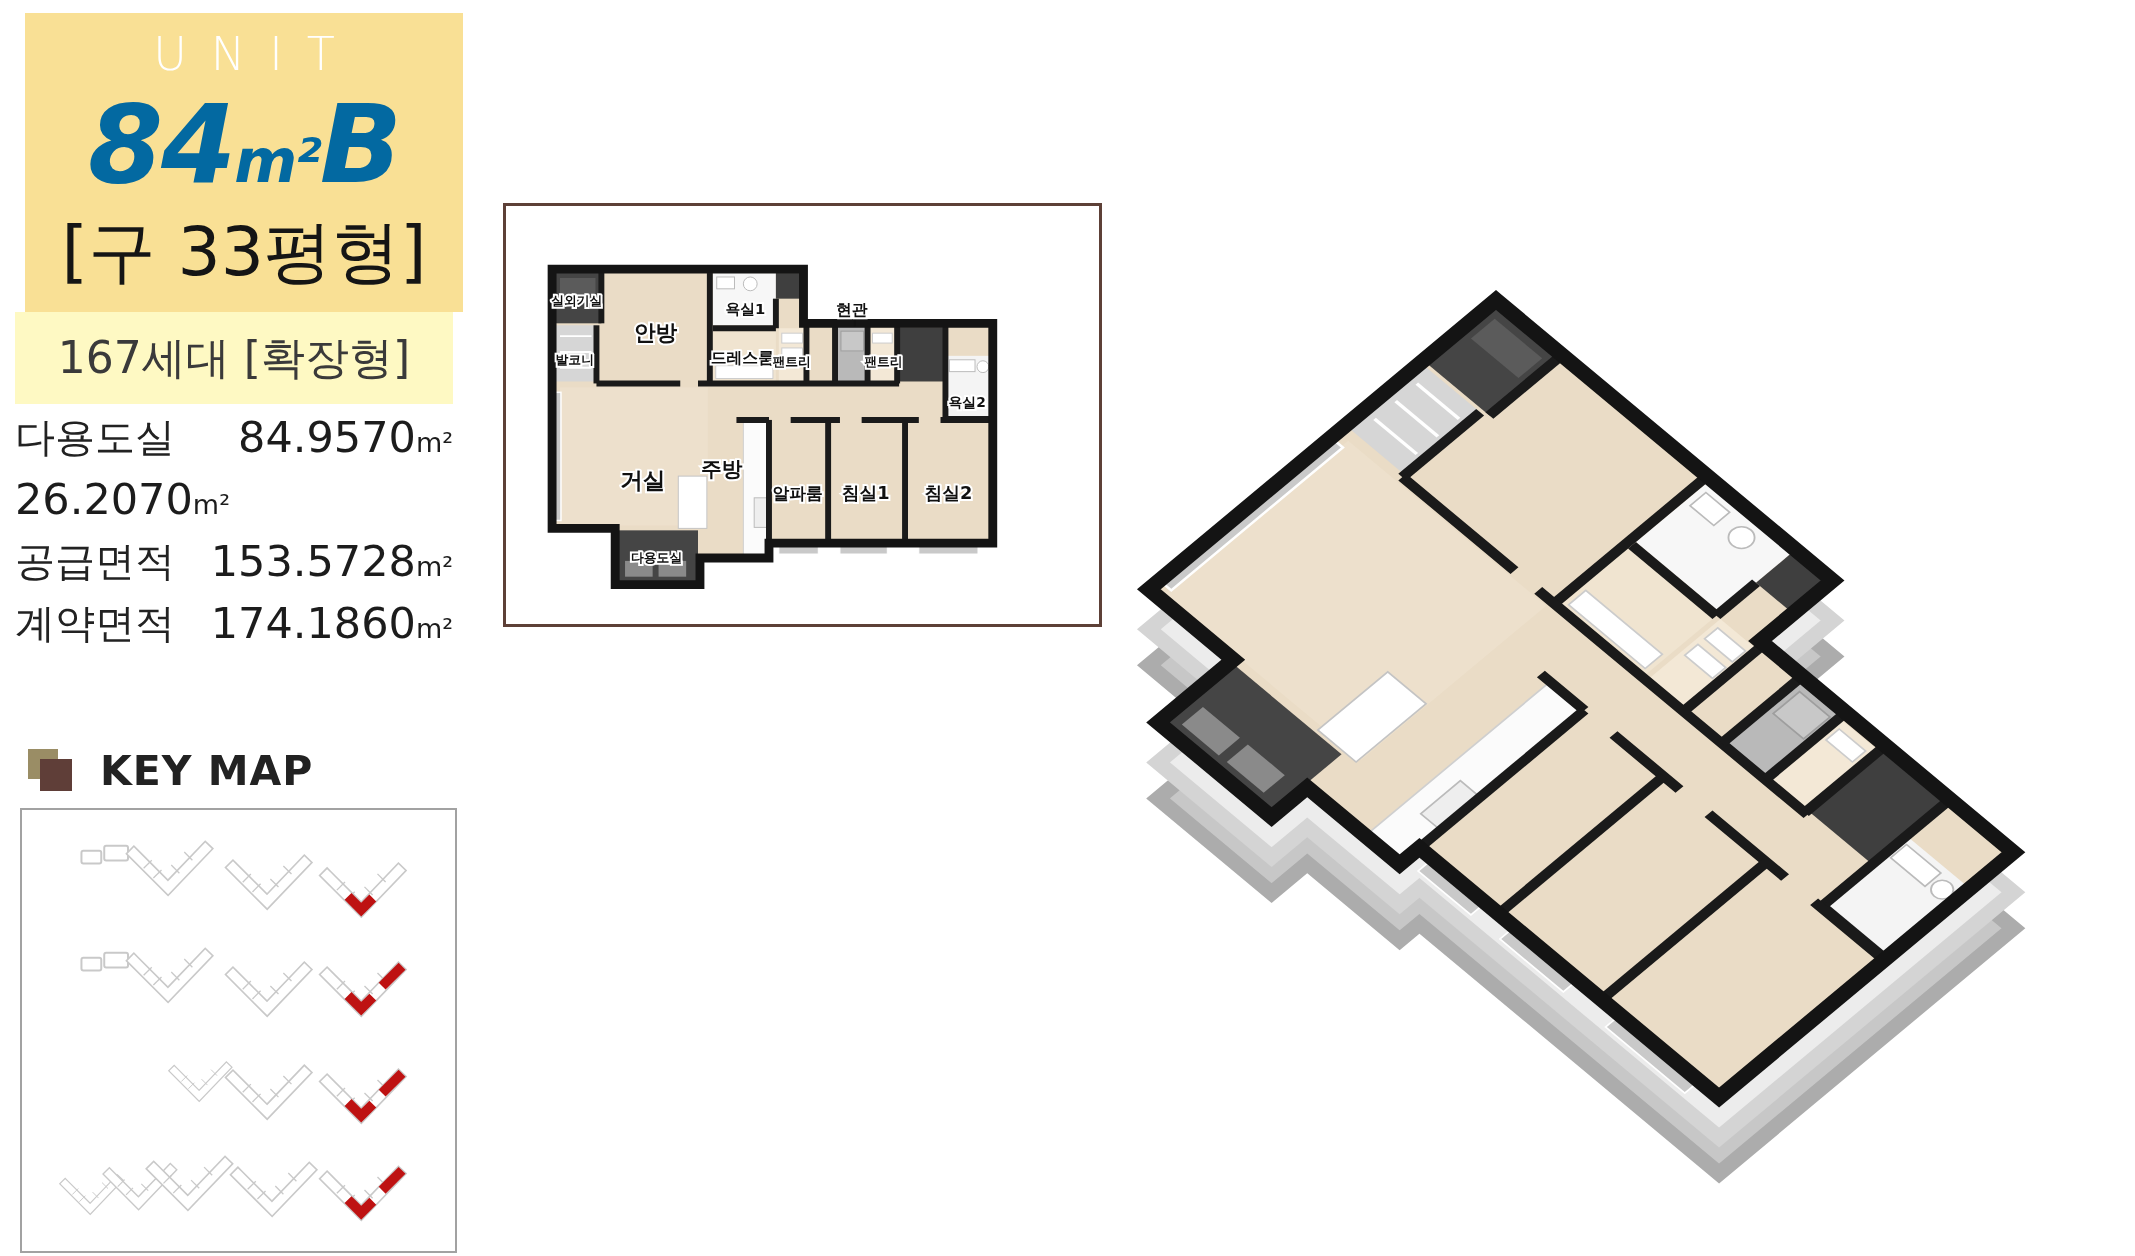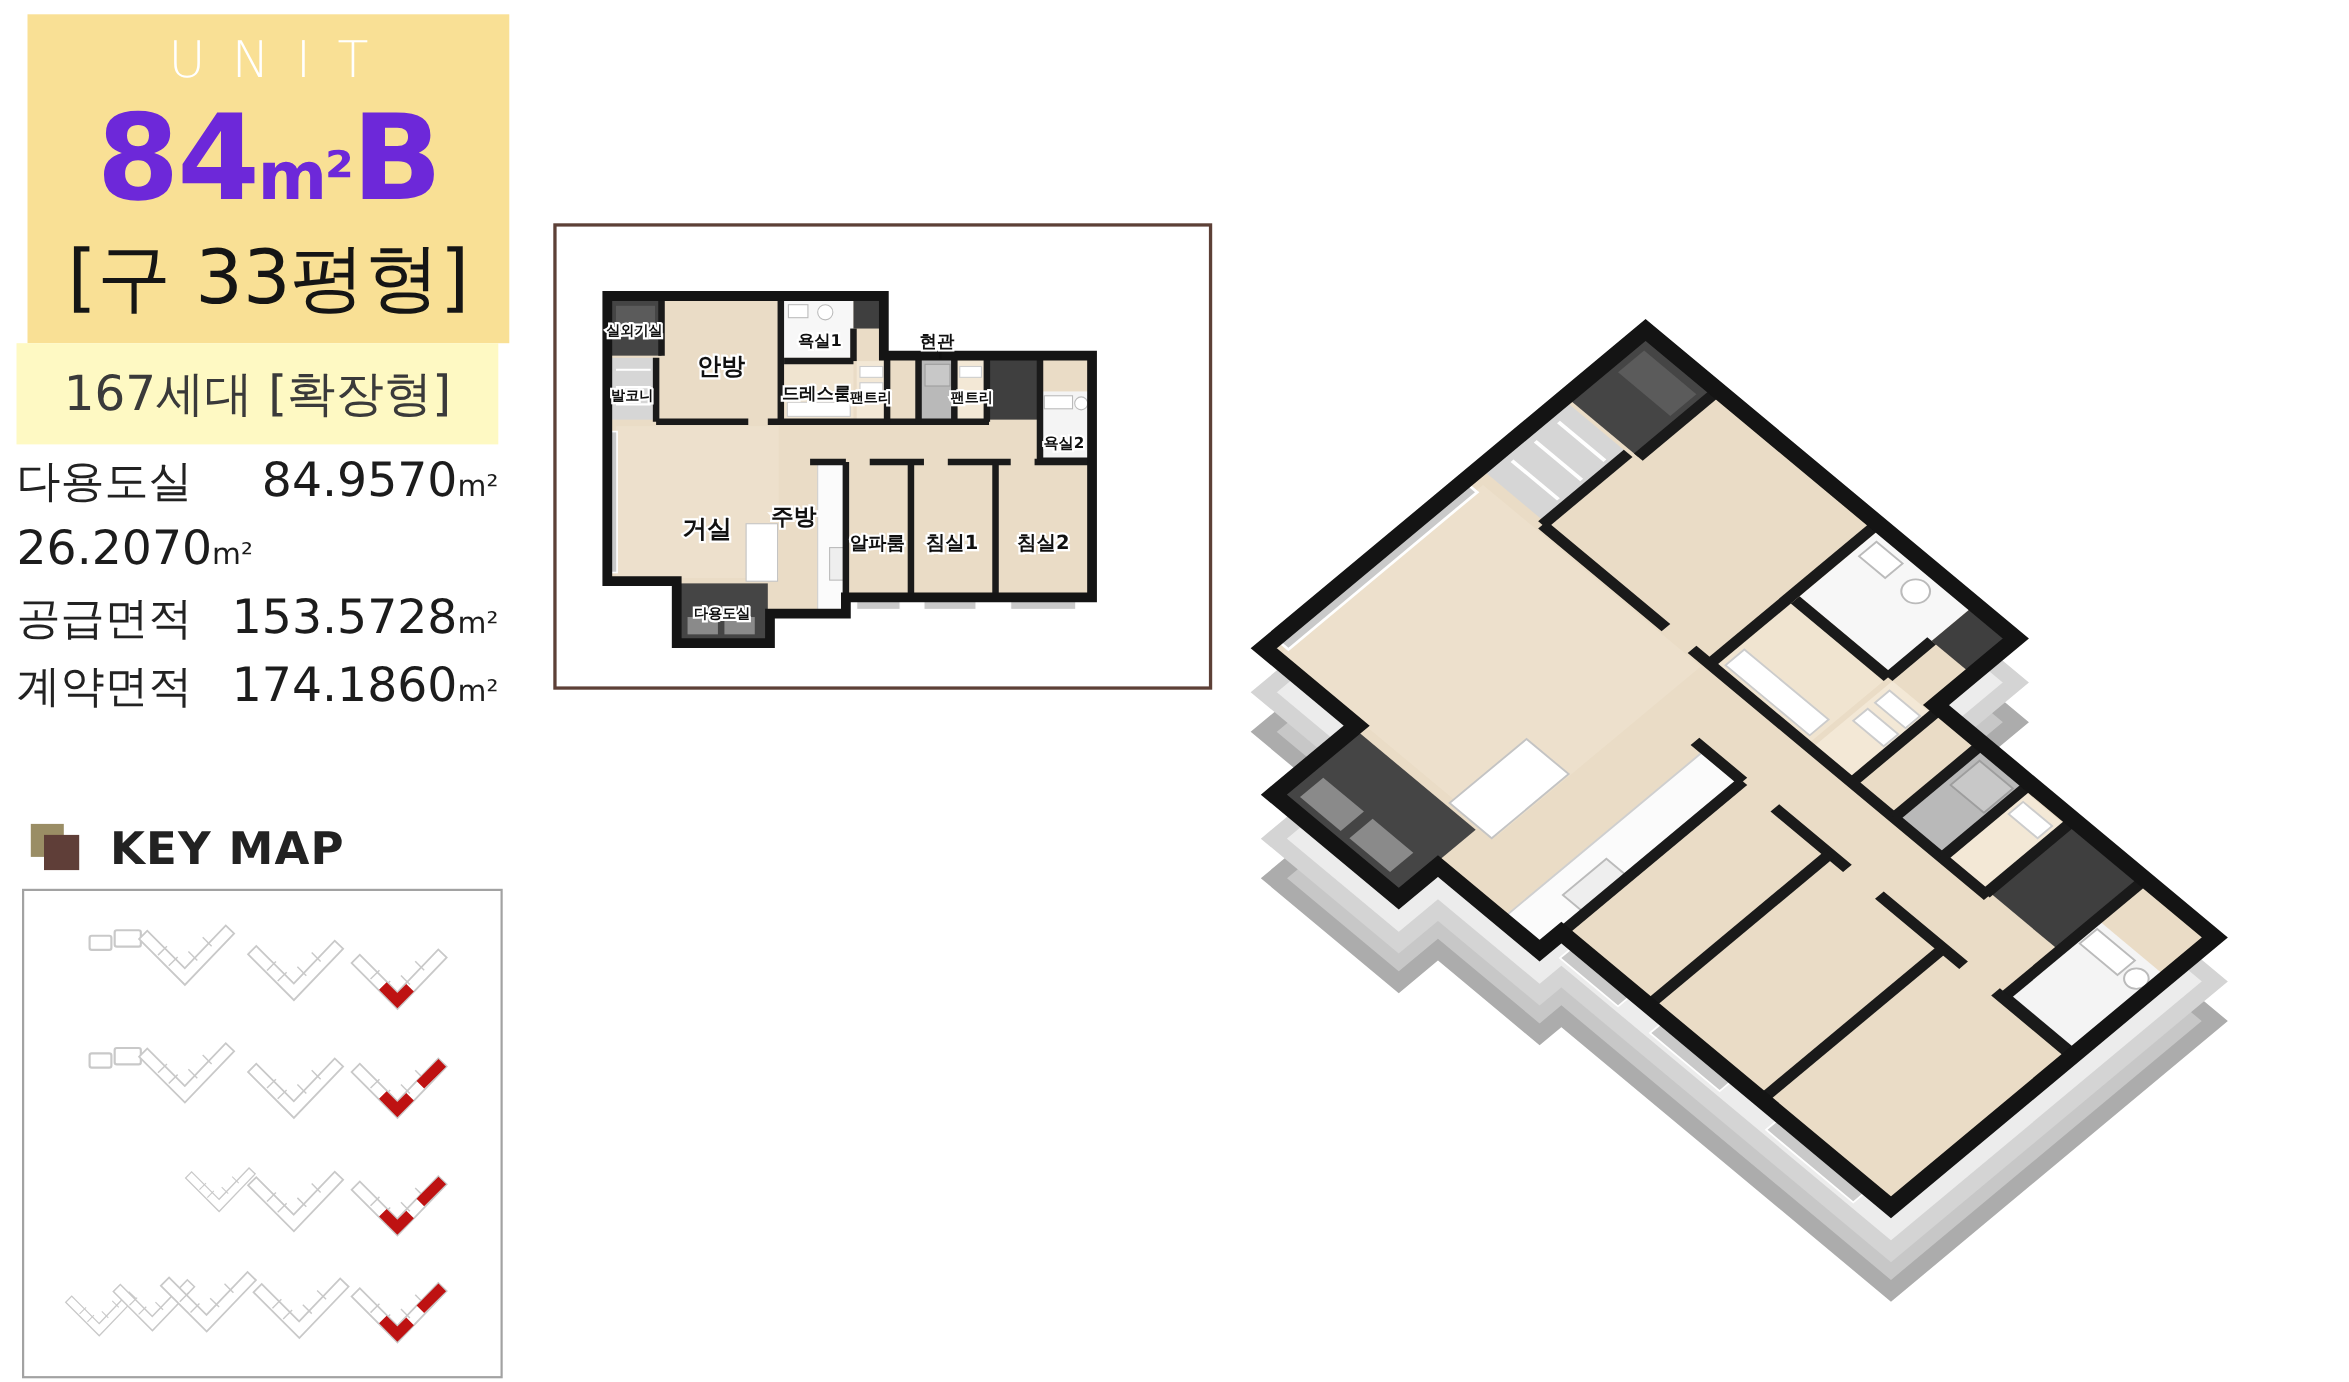--- a/index.html
+++ b/index.html
@@ -4,21 +4,21 @@
 <style>
   * { margin:0; padding:0; box-sizing:border-box; }
   html,body { width:2135px; height:1256px; background:#fff; overflow:hidden;
               font-family:"DejaVu Sans","Liberation Sans",sans-serif; }
   .abs { position:absolute; }
 
   
   #unit-header { left:15px; top:13px; width:438px; height:299px; background:#F9E095;
                  display:flex; flex-direction:column; align-items:center; justify-content:center;margin-left:10px; }
   #unit-eyebrow { color:#fff; font-size:46px; font-weight:300; letter-spacing:24px; padding-left:24px; margin-bottom:10px; }
-  #unit-size { color:#6d28d9; font-size:108px; font-weight:700; line-height:1.0; letter-spacing:-2px; }
+  #unit-size { color:#0369a1; font-size:108px; font-weight:700; line-height:1.0; letter-spacing:-2px;font-style:italic; }
   #unit-size .u-unit { font-size:0.56em; font-weight:700; }
   #unit-legacy { color:#151515; font-size:68px; font-weight:500; margin-top:8px; }
   #households-band { left:15px; top:312px; width:438px; height:92px; background:#fef9c3;
                      display:flex; align-items:center; justify-content:center;
                      font-size:44px; color:#3a3a3a; }
   #area-table { left:15px; top:406px; width:438px; }
   .area-row { height:62px; display:flex; align-items:center; justify-content:space-between; }
   .area-label { width:208px; font-size:40px; color:#222; text-align:justify; text-align-last:justify; }
   .area-value { font-size:43px; color:#1c1c1c; white-space:nowrap; }
   .area-value .a-unit { font-size:27px; }

